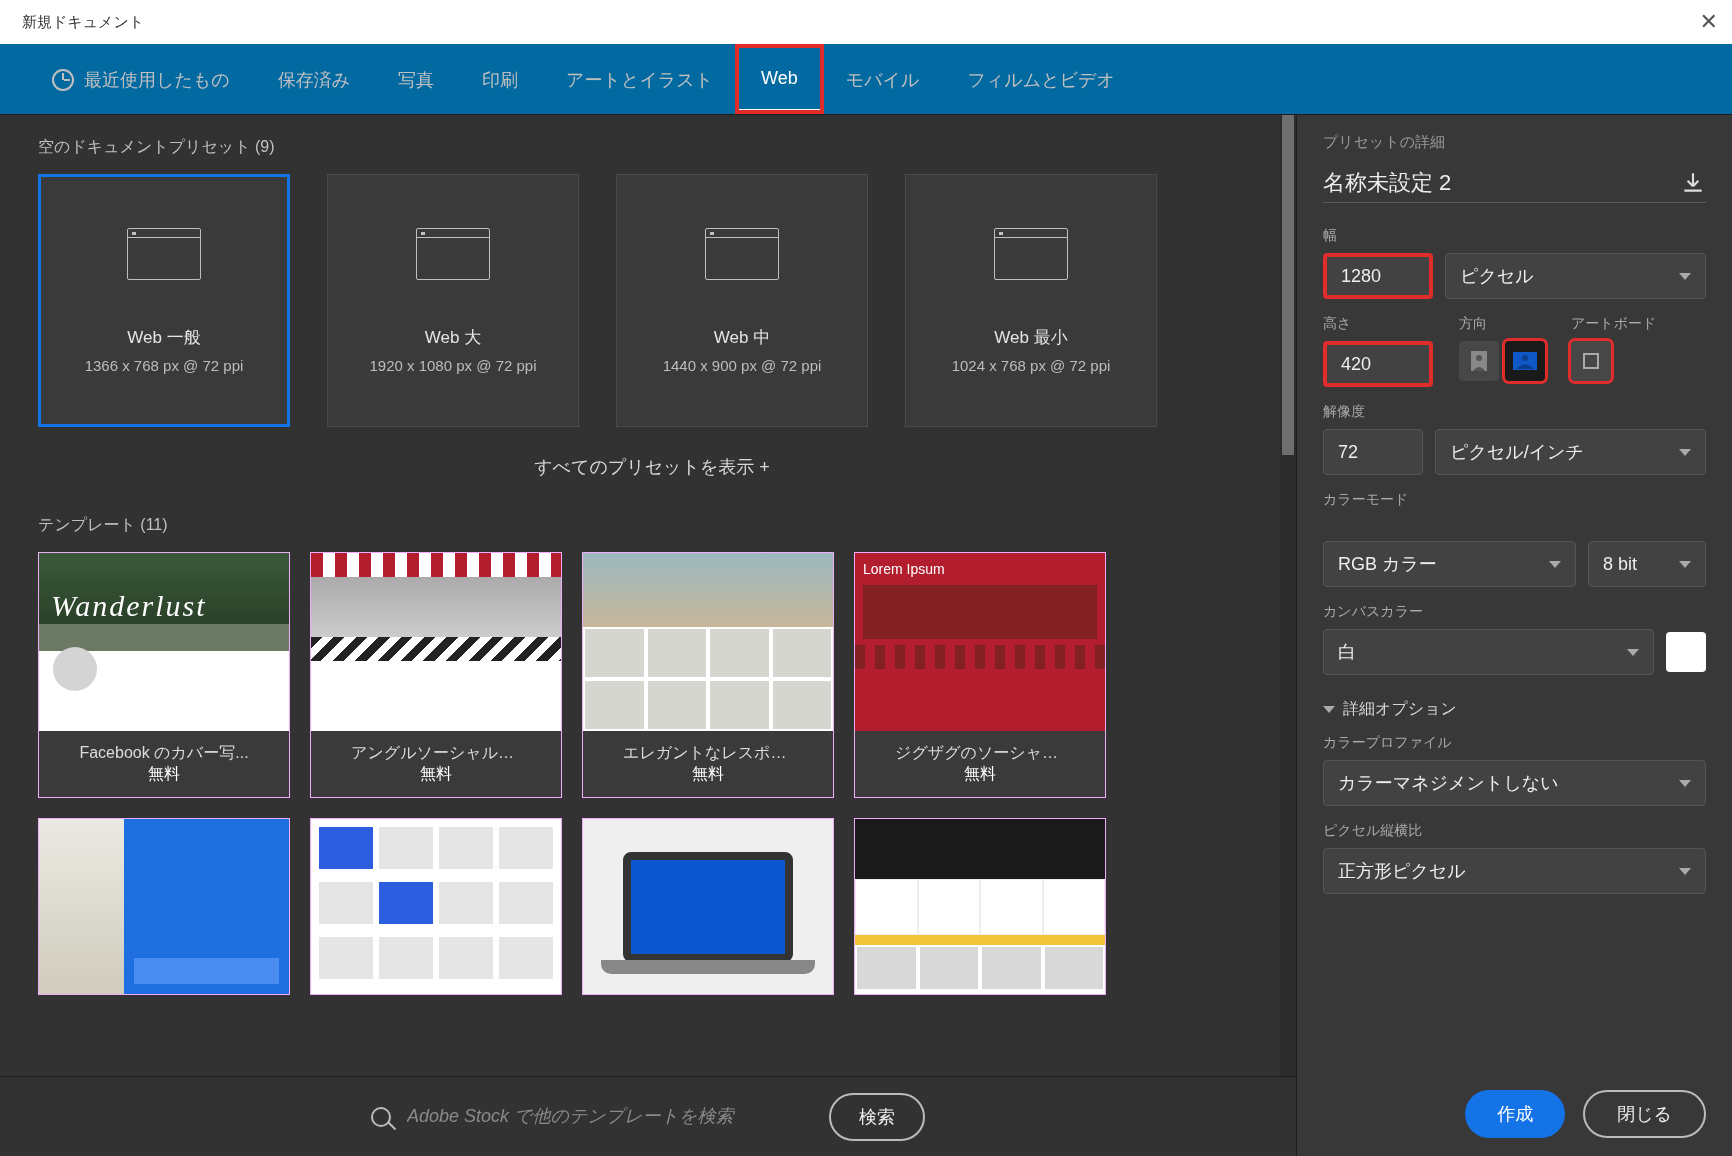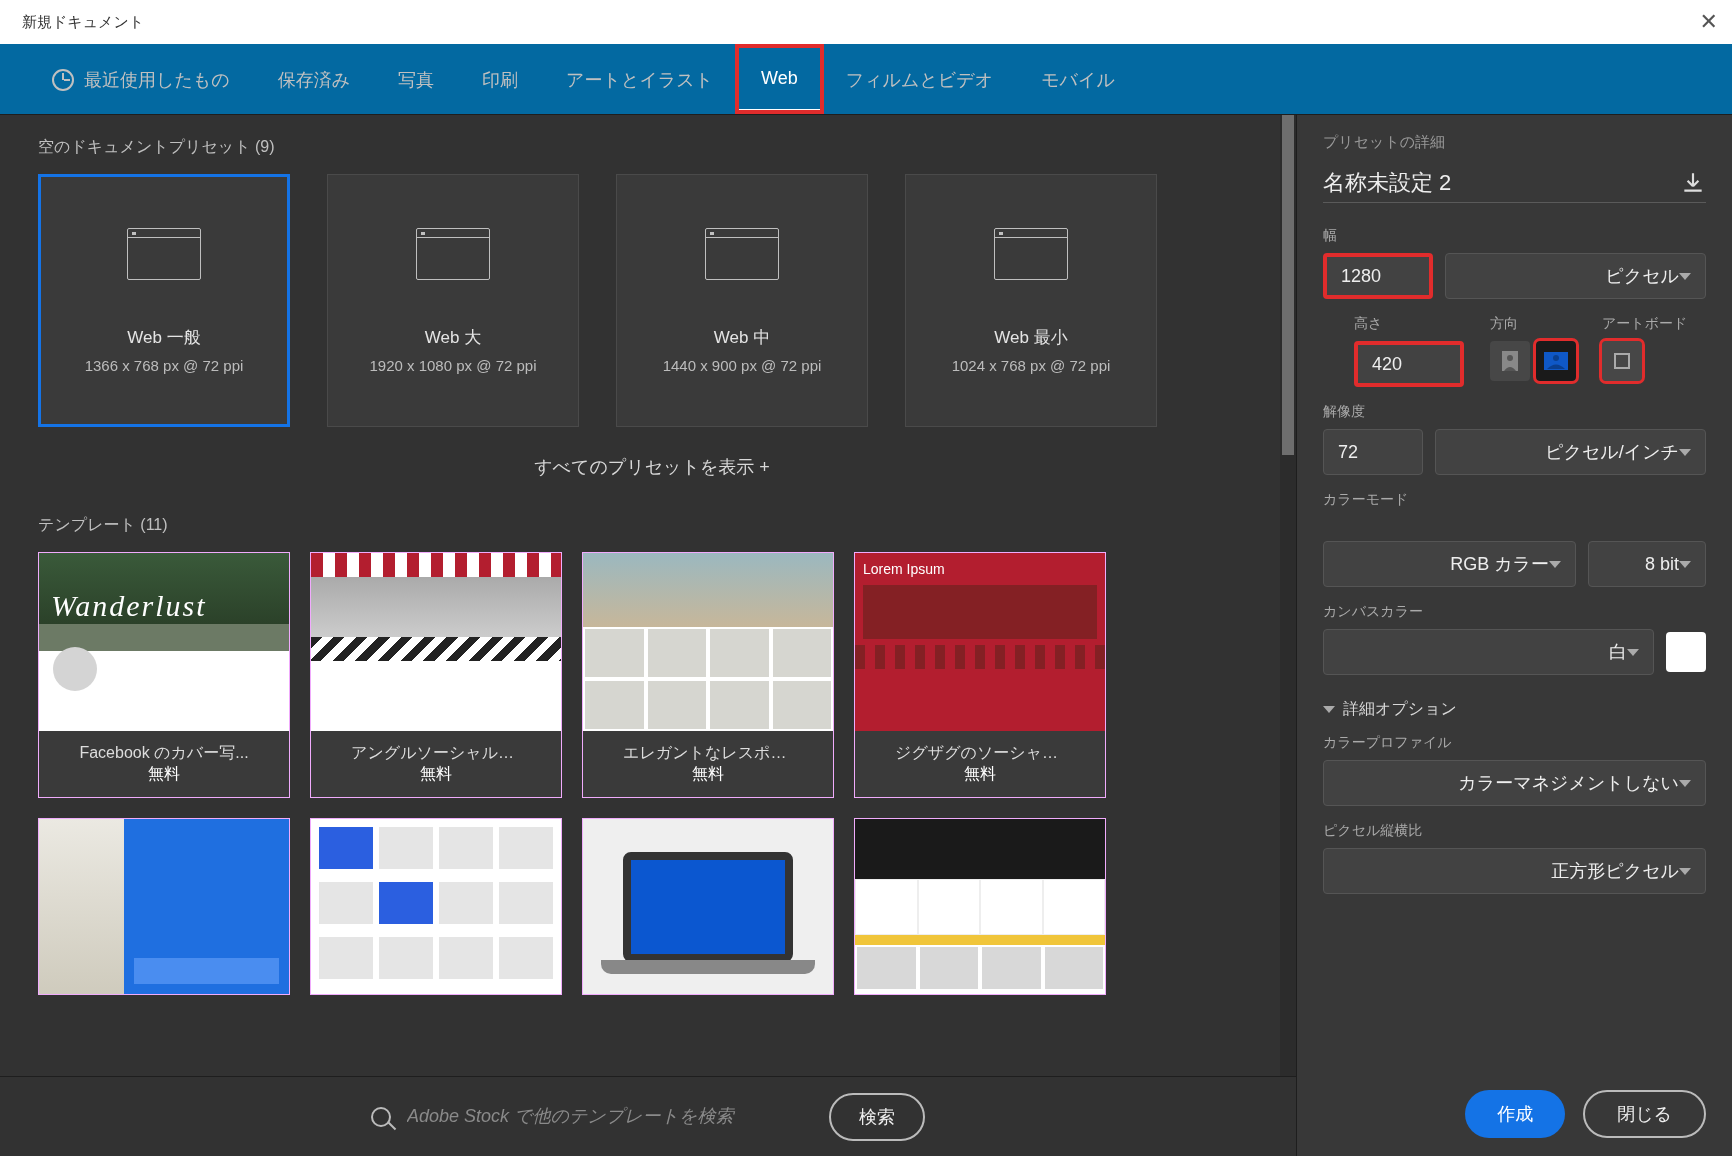--- a/index.html
+++ b/index.html
@@ -163,21 +163,21 @@
   width: 26px; height: 26px; position: relative;
 }
 .dl-icon svg { stroke: #ddd; fill: none; stroke-width: 2; }
 .lbl { color: #aaa; font-size: 14px; margin-bottom: 8px; }
 .row { display: flex; gap: 12px; margin-bottom: 16px; align-items: flex-end; }
 .field-box {
   background: #424242; border: 1px solid #555; height: 46px; display: flex; align-items: center;
   padding: 0 14px; color: #eee; font-size: 18px; border-radius: 4px;
 }
 .field-box.highlight { border: 4px solid #e12c2c; }
-.select-box { justify-content: flex-end; cursor: pointer; }
+.select-box { justify-content: space-between; cursor: pointer; gap: 21px; }
 .chev { width: 0; height: 0; border-left: 6px solid transparent; border-right: 6px solid transparent; border-top: 7px solid #aaa; }
 .w-width  { width: 110px; } .w-unit { flex: 1; }
 .full { width: 100%; }
 .orient-btns { display: flex; gap: 6px; }
 .orient, .art {
   width: 40px; height: 40px; display: flex; align-items: center; justify-content: center;
   background: #474747; border-radius: 4px;
 }
 .orient svg, .art svg { display: block; }
 .orient.highlight, .art.highlight { outline: 3px solid #e12c2c; outline-offset: 0; }
@@ -252,24 +252,24 @@
     <div class="tab">
         <span>印刷</span>
       </div>
     <div class="tab">
         <span>アートとイラスト</span>
       </div>
     <div class="tab active highlight">
         <span>Web</span>
       </div>
     <div class="tab">
+        <span>モバイル</span>
+      </div>
+    <div class="tab">
         <span>フィルムとビデオ</span>
-      </div>
-    <div class="tab">
-        <span>モバイル</span>
       </div>
   </div>
 
   <div class="body">
     <div class="left">
       <div class="left-scroll">
         <div class="section-title">
           <span>空のドキュメントプリセット</span>
           <span>(9)</span>
         </div>
@@ -434,21 +434,21 @@
 
       <div class="lbl">幅</div>
       <div class="row">
         <div class="field-box w-width highlight">1280</div>
         <div class="field-box select-box w-unit">
           <span>ピクセル</span>
             <span class="chev"></span>
         </div>
       </div>
 
-      <div class="row" style="gap:26px; align-items:flex-start;margin-left:31px;">
+      <div class="row" style="gap:26px; align-items:flex-start;">
         <div style="width:110px;">
           <div class="lbl">高さ</div>
           <div class="field-box w-width highlight">420</div>
         </div>
         <div>
           <div class="lbl">方向</div>
           <div class="orient-btns">
             <div class="orient">
               <svg width="20" height="24" viewBox="0 0 20 24">
                   <rect x="2" y="2" width="16" height="20" fill="#888"></rect>

